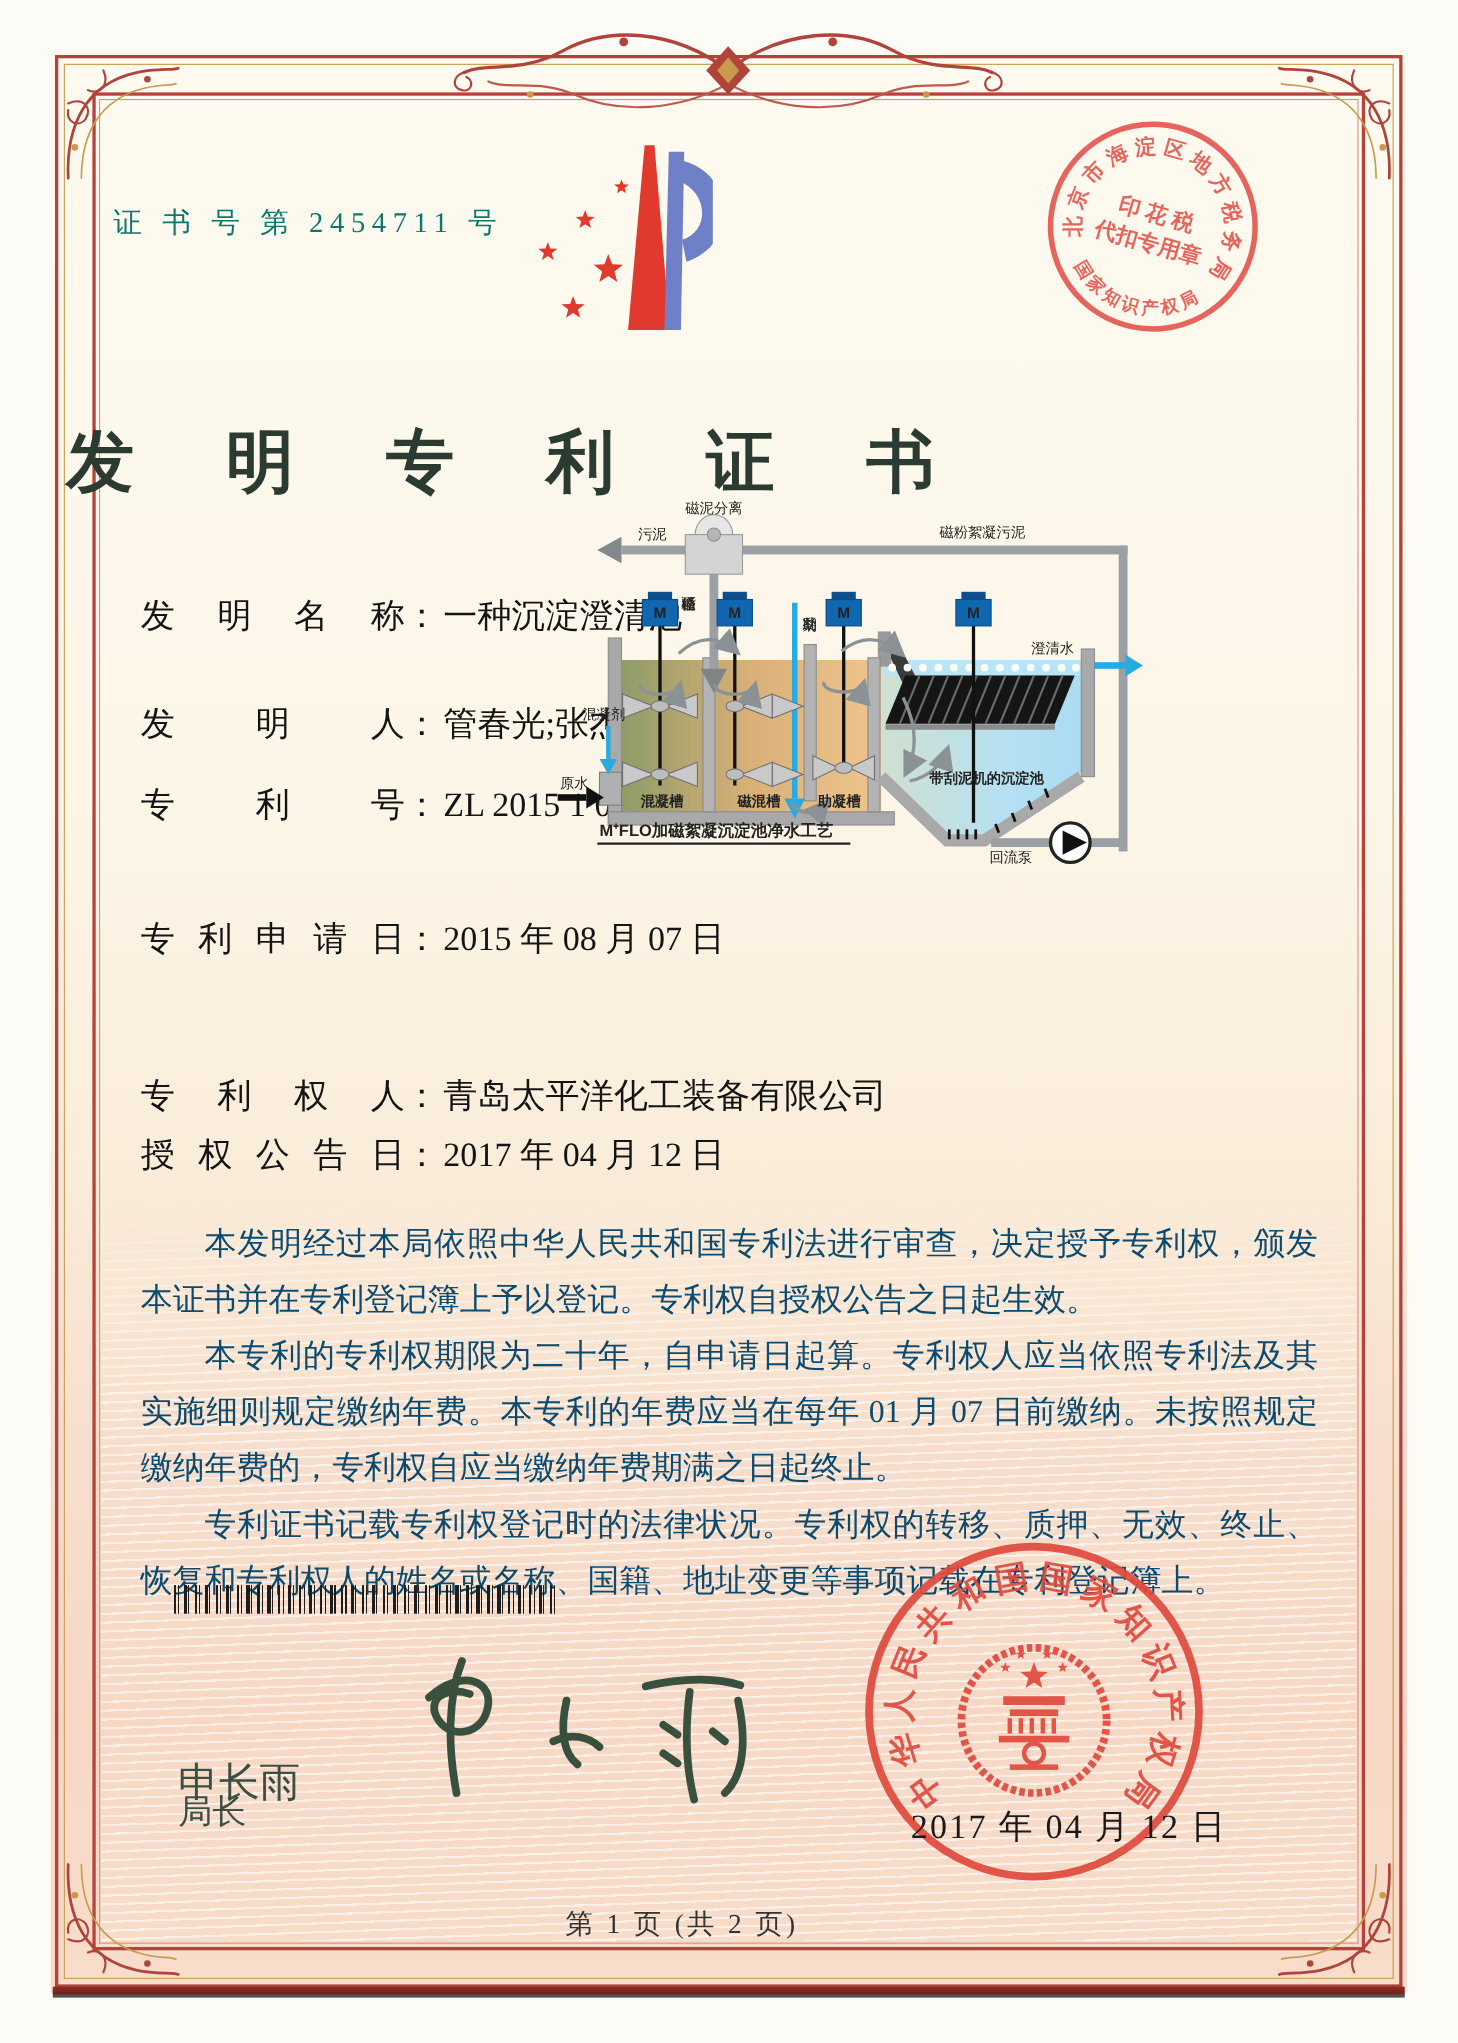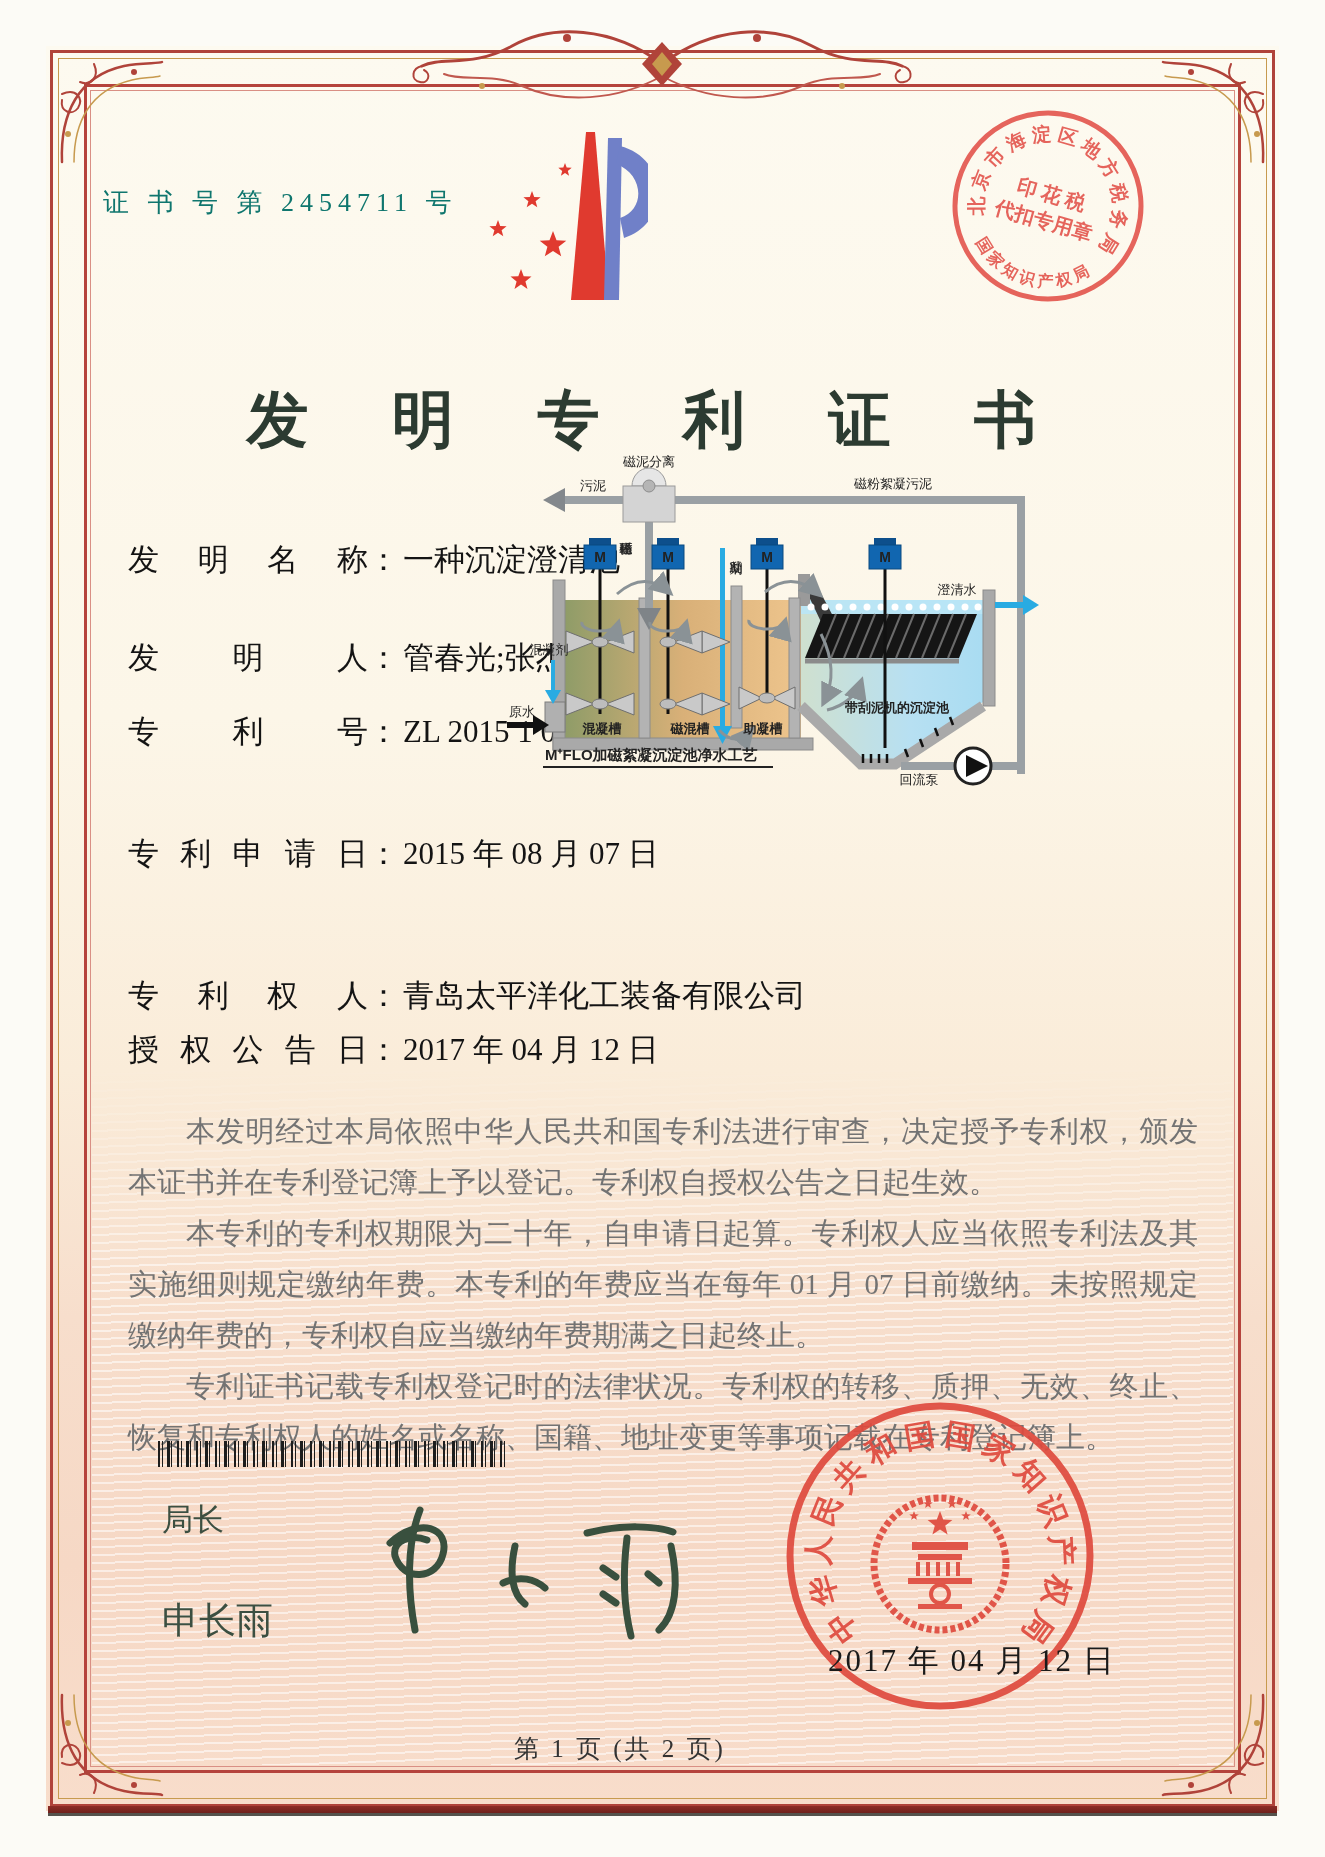--- a/index.html
+++ b/index.html
@@ -23,36 +23,36 @@
       background:linear-gradient(#8e2d26,#6e211c);box-shadow:0 3px 0 #55524c;}
   .corner{position:absolute;width:110px;height:110px;}
   #corner-tl{left:54px;top:54px;}
   #corner-tr{right:54px;top:54px;transform:scaleX(-1);}
   #corner-bl{left:54px;bottom:54px;transform:scaleY(-1);}
   #corner-br{right:54px;bottom:54px;transform:scale(-1,-1);}
   
   #cert-no{left:103px;top:185px;font-size:26px;letter-spacing:6px;color:#0f766e;}
   #logo{left:468px;top:130px;}
   #stamp{left:948px;top:106px;width:200px;height:200px;transform:rotate(16deg);opacity:.88;}
-  #title{left:60px;top:378px;width:1010px;text-align:right;font-size:62px;font-weight:bold;
+  #title{left:60px;top:378px;width:1010px;text-align:left;font-size:62px;font-weight:bold;
          letter-spacing:34px;color:#2c3b31;}
   
   .field{left:128px;font-size:31px;color:#141414;line-height:40px;white-space:nowrap;}
   .flabel{display:inline-block;width:240px;text-align:justify;text-align-last:justify;}
   .fcolon{display:inline-block;margin-right:4px;}
   
-  #paras{left:128px;top:1106px;width:1070px;font-size:29px;line-height:51px;color:#737373;
+  #paras{left:128px;top:1106px;width:1070px;font-size:29px;line-height:51px;color:#0c4a6e;
          text-align:justify;}
   #paras p{margin:0;text-indent:2em;}
   
   #barcode{left:158px;top:1441px;width:348px;height:26px;
      background:repeating-linear-gradient(90deg,#1d1d1d 0 2px,transparent 2px 4px,#1d1d1d 4px 5px,
         transparent 5px 9px,#1d1d1d 9px 12px,transparent 12px 13px,#1d1d1d 13px 14px,transparent 14px 19px);}
   
-  #sig-title{left:162px;top:1499px;font-size:31px;color:#3c4f41;font-family:Liberation Mono, monospace;}
+  #sig-title{left:162px;top:1626px;font-size:31px;color:#3c4f41;font-family:Liberation Mono, monospace;}
   #sig-name{left:162px;top:1596px;font-size:37px;color:#3c4f41;font-family:"Liberation Sans",sans-serif;}
   #signature{left:365px;top:1488px;}
   
   #seal{left:780px;top:1396px;width:320px;height:320px;opacity:.92;}
   #seal-date{left:828px;top:1640px;font-size:31px;color:#1a1a1a;letter-spacing:2px;}
   #footer{left:140px;top:1732px;width:960px;text-align:center;font-size:25px;color:#333;letter-spacing:3px;}
   
   #diagram{left:505px;top:452px;width:570px;height:348px;}
   #diagram text{font-family:"Liberation Sans",sans-serif;fill:#222;}
   .vtext{writing-mode:vertical-rl;text-orientation:upright;}

